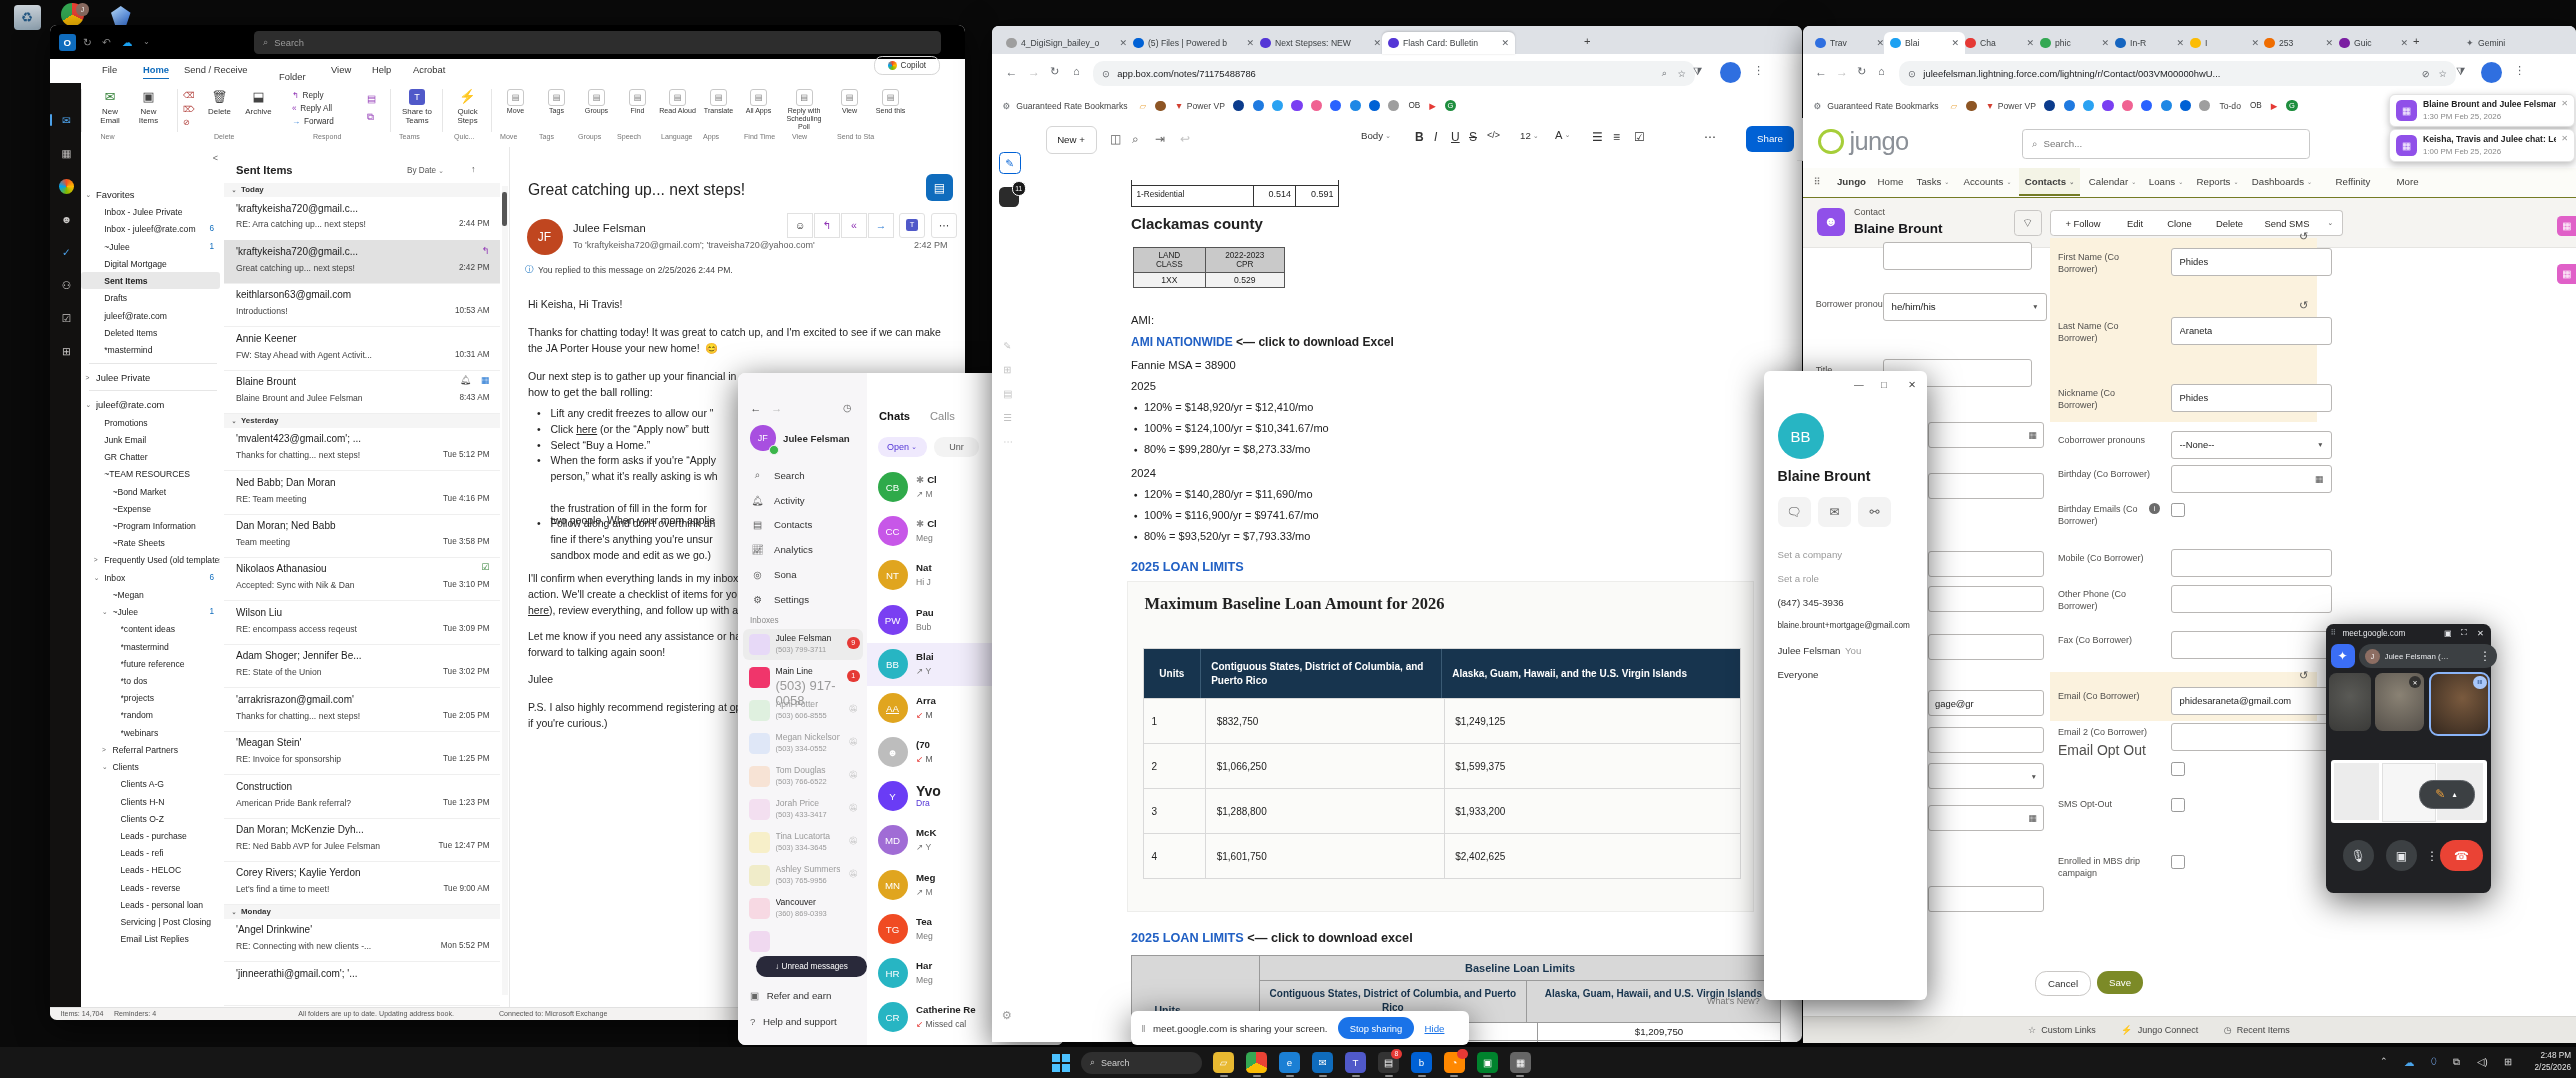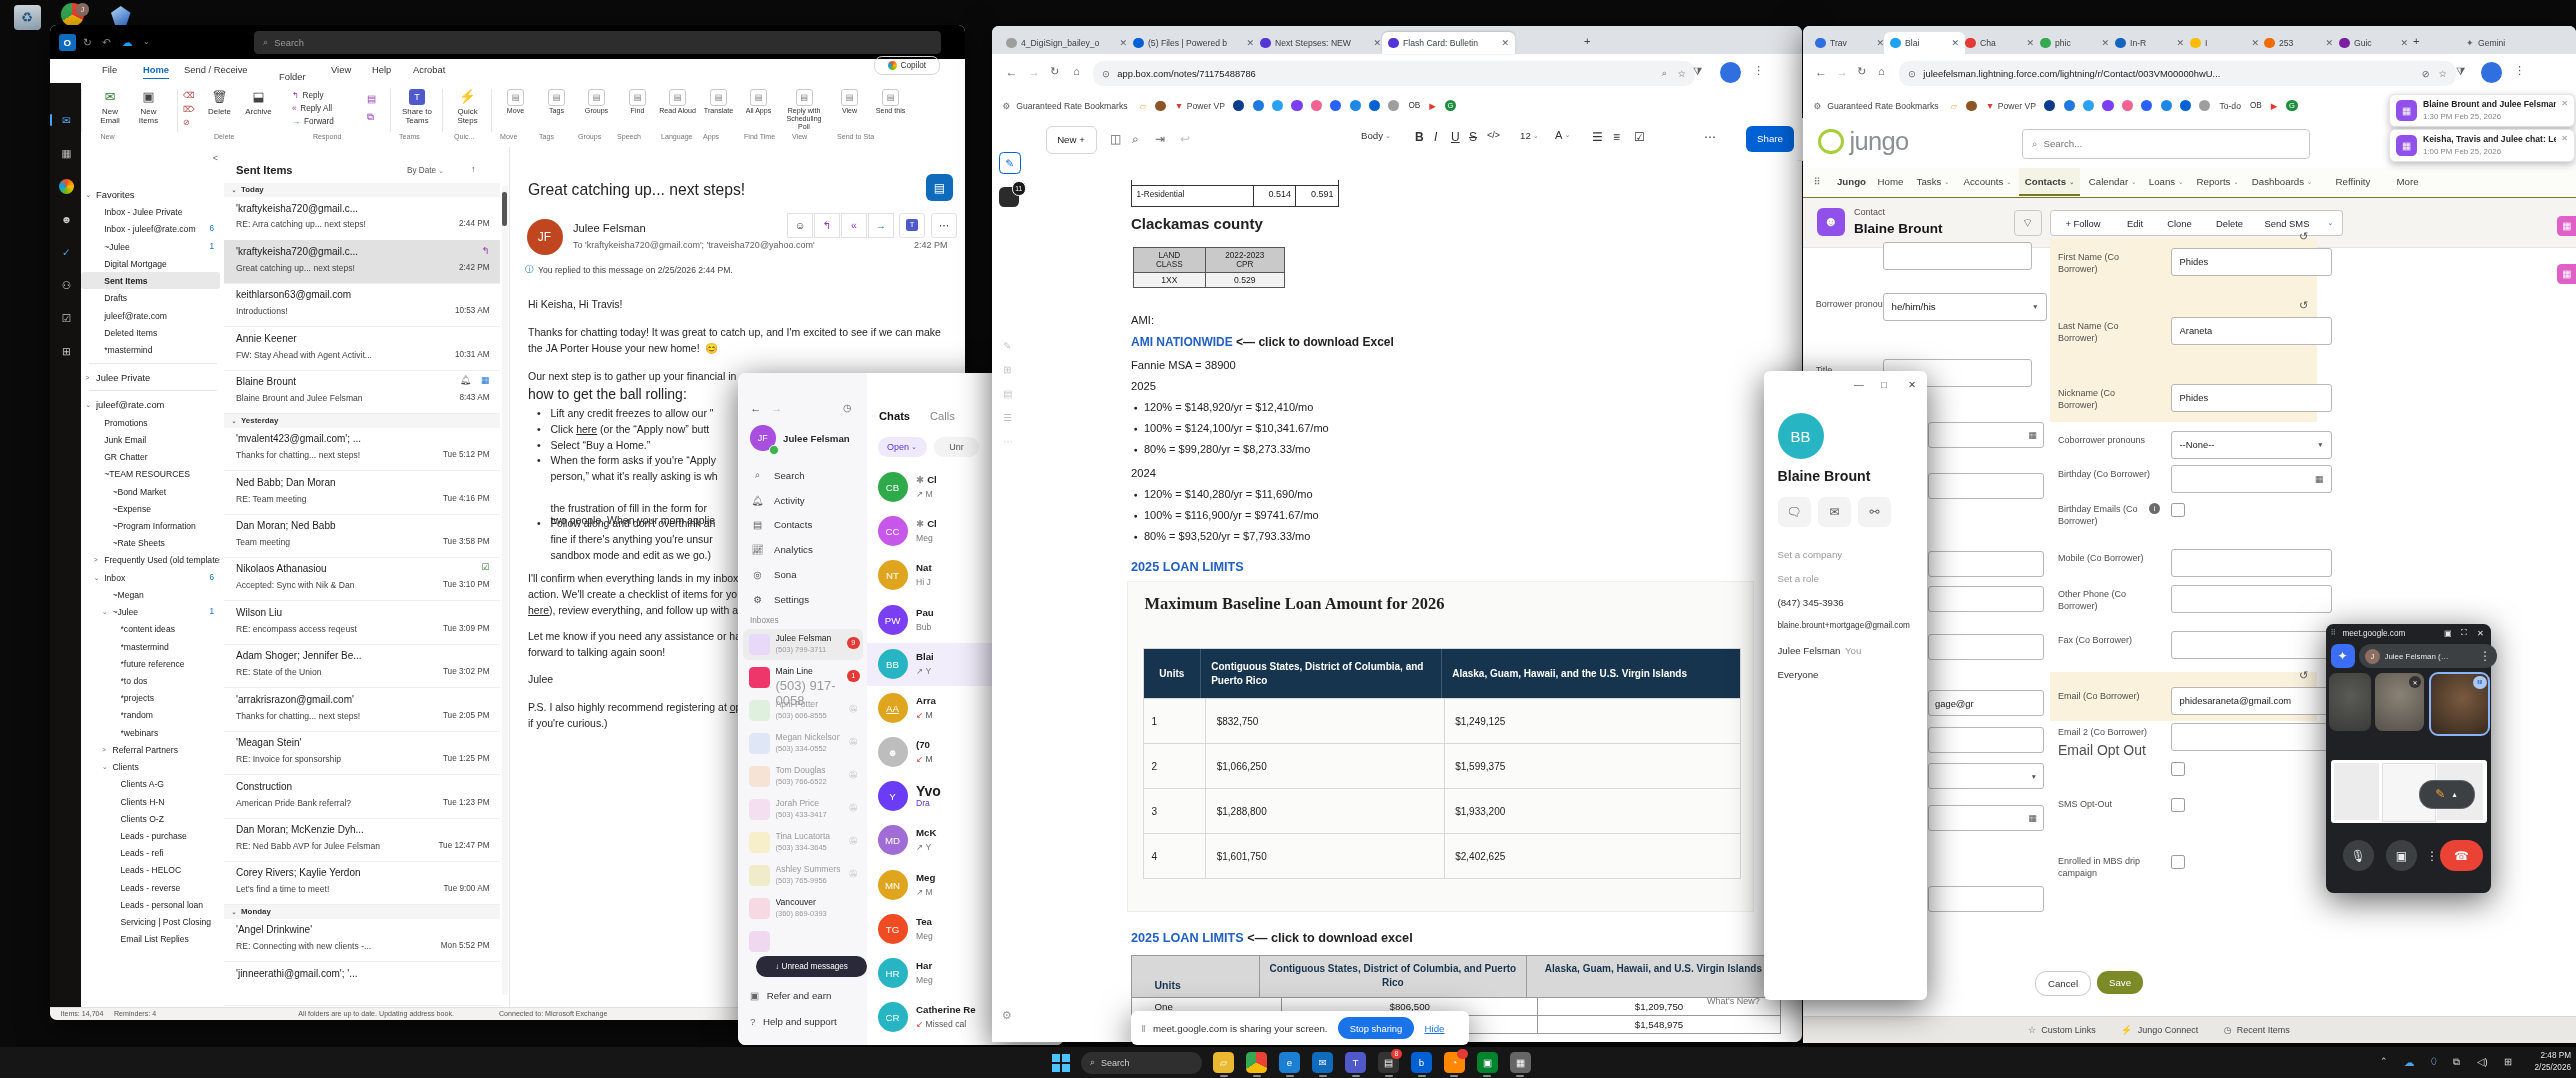--- a/index.html
+++ b/index.html
@@ -484,21 +484,21 @@
       <div class="a" style="left:404px;top:93px;font-size:9px;color:#616161;">2:42 PM</div>
       <div class="a f" style="left:15px;top:117px;font-size:8.6px;color:#424242;">
           <span style="color:#0f6cbd;margin-right:4.5px;">ⓘ</span>
           <span>You replied to this message on 2/25/2026 2:44 PM.</span>
         </div>
       <div id="rp-body" class="a" style="left:18px;top:139px;width:431px;height:711px;font-size:10.5px;color:#252525;">
           <div style="position: absolute; left: 0px; top: 12px; font-size: 10.5px; color: rgb(37, 37, 37); white-space: pre;">Hi Keisha, Hi Travis!</div>
           <div style="position: absolute; left: 0px; top: 40px; font-size: 10.5px; color: rgb(37, 37, 37); white-space: pre;">Thanks for chatting today! It was great to catch up, and I'm excited to see if we can make</div>
           <div style="position: absolute; left: 0px; top: 56px; font-size: 10.5px; color: rgb(37, 37, 37); white-space: pre;">the JA Porter House your new home!  😊</div>
           <div style="position: absolute; left: 0px; top: 84px; font-size: 10.5px; color: rgb(37, 37, 37); white-space: pre;">Our next step is to gather up your financial in</div>
-          <div style="position: absolute; left: 0px; top: 100px; font-size: 14px; color: rgb(37, 37, 37); white-space: pre;">how to get the ball rolling:</div>
+          <div style="position: absolute; left: 0px; top: 100px; font-size: 11px; color: rgb(37, 37, 37); white-space: pre;">how to get the ball rolling:</div>
           <div style="position: absolute; left: 22.5px; top: 121px; font-size: 10.5px; color: rgb(37, 37, 37); white-space: pre;"><span style="position:absolute;left:-13.5px;">•</span>Lift any credit freezes to allow our "</div>
           <div style="position: absolute; left: 22.5px; top: 137px; font-size: 10.5px; color: rgb(37, 37, 37); white-space: pre;"><span style="position:absolute;left:-13.5px;">•</span>Click <span style="text-decoration:underline;">here</span> (or the “Apply now” butt</div>
           <div style="position: absolute; left: 22.5px; top: 153px; font-size: 10.5px; color: rgb(37, 37, 37); white-space: pre;"><span style="position:absolute;left:-13.5px;">•</span>Select “Buy a Home.”</div>
           <div style="position: absolute; left: 22.5px; top: 168px; font-size: 10.5px; color: rgb(37, 37, 37); white-space: pre;"><span style="position:absolute;left:-13.5px;">•</span>When the form asks if you're “Apply</div>
           <div style="position: absolute; left: 22.5px; top: 184px; font-size: 10.5px; color: rgb(37, 37, 37); white-space: pre;">person,” what it's really asking is wh</div>
           <div style="position: absolute; left: 22.5px; top: 200px; font-size: 10.5px; color: rgb(37, 37, 37); white-space: pre; margin-top: 28px;">two people. When your mom applie</div>
           <div style="position: absolute; left: 22.5px; top: 216px; font-size: 10.5px; color: rgb(37, 37, 37); white-space: pre;">the frustration of fill in the form for</div>
           <div style="position: absolute; left: 22.5px; top: 231px; font-size: 10.5px; color: rgb(37, 37, 37); white-space: pre;"><span style="position:absolute;left:-13.5px;">•</span>Follow along and don't overthink an</div>
           <div style="position: absolute; left: 22.5px; top: 247px; font-size: 10.5px; color: rgb(37, 37, 37); white-space: pre;">fine if there's anything you're unsur</div>
           <div style="position: absolute; left: 22.5px; top: 263px; font-size: 10.5px; color: rgb(37, 37, 37); white-space: pre;">sandbox mode and edit as we go.)</div>
@@ -843,20 +843,21 @@
               <div style="width: 225px; border-right: 0.7px solid rgb(217, 217, 217); padding: 16.5px 10.5px;">$1,601,750</div>
               <div style="width: 285px; padding: 16.5px 10.5px;">$2,402,625</div>
             </div>
           </div>
         </div>
         <div style="position: absolute; left: 105px; top: 771px; font-size: 12.7px; font-weight: bold; color: rgb(34, 34, 34);"><span style="color:#2160c4;">2025 LOAN LIMITS</span> &lt;— click to download excel</div>
         <div style="position: absolute; left: 105px; top: 795px; width: 648px; border: 0.7px solid rgb(154, 154, 154);">
           <div style="display: flex;">
             <div style="width: 129px; background: rgb(216, 216, 216); border-right: 0.7px solid rgb(154, 154, 154); display: flex; align-items: flex-end; padding: 22.5px 0px 6px 22.5px; font-weight: bold; color: rgb(23, 52, 78); font-size: 10.5px;">Units</div>
             <div style="width: 520px;">
+              <div style="background: rgb(216, 216, 216); border-bottom: 0.7px solid rgb(154, 154, 154); text-align: center; font-weight: bold; color: rgb(23, 52, 78); font-size: 11px; padding: 6px 0px;">Baseline Loan Limits</div>
               <div style="display: flex; background: rgb(216, 216, 216);">
                 <div style="width: 259px; border-right: 0.7px solid rgb(154, 154, 154); text-align: center; font-weight: bold; color: rgb(23, 52, 78); font-size: 10px; padding: 6px 7.5px 7.5px; line-height: 13.5px;">Contiguous States, District of Columbia, and Puerto Rico</div>
                 <div style="width: 246px; text-align: center; font-weight: bold; color: rgb(23, 52, 78); font-size: 10px; padding: 6px 7.5px 7.5px; line-height: 13.5px;">Alaska, Guam, Hawaii, and U.S. Virgin Islands</div>
               </div>
             </div>
           </div>
           <div style="display: flex; border-top: 0.7px solid rgb(154, 154, 154); font-size: 9.7px; color: rgb(34, 34, 34);">
             <div style="width: 129px; border-right: 0.7px solid rgb(154, 154, 154); padding: 3px 0px 3px 22.5px;">One</div>
             <div style="width: 259px; border-right: 0.7px solid rgb(154, 154, 154); text-align: center; padding: 3px 0px;">$806,500</div>
             <div style="width: 246px; text-align: center; padding: 3px 0px;">$1,209,750</div>

